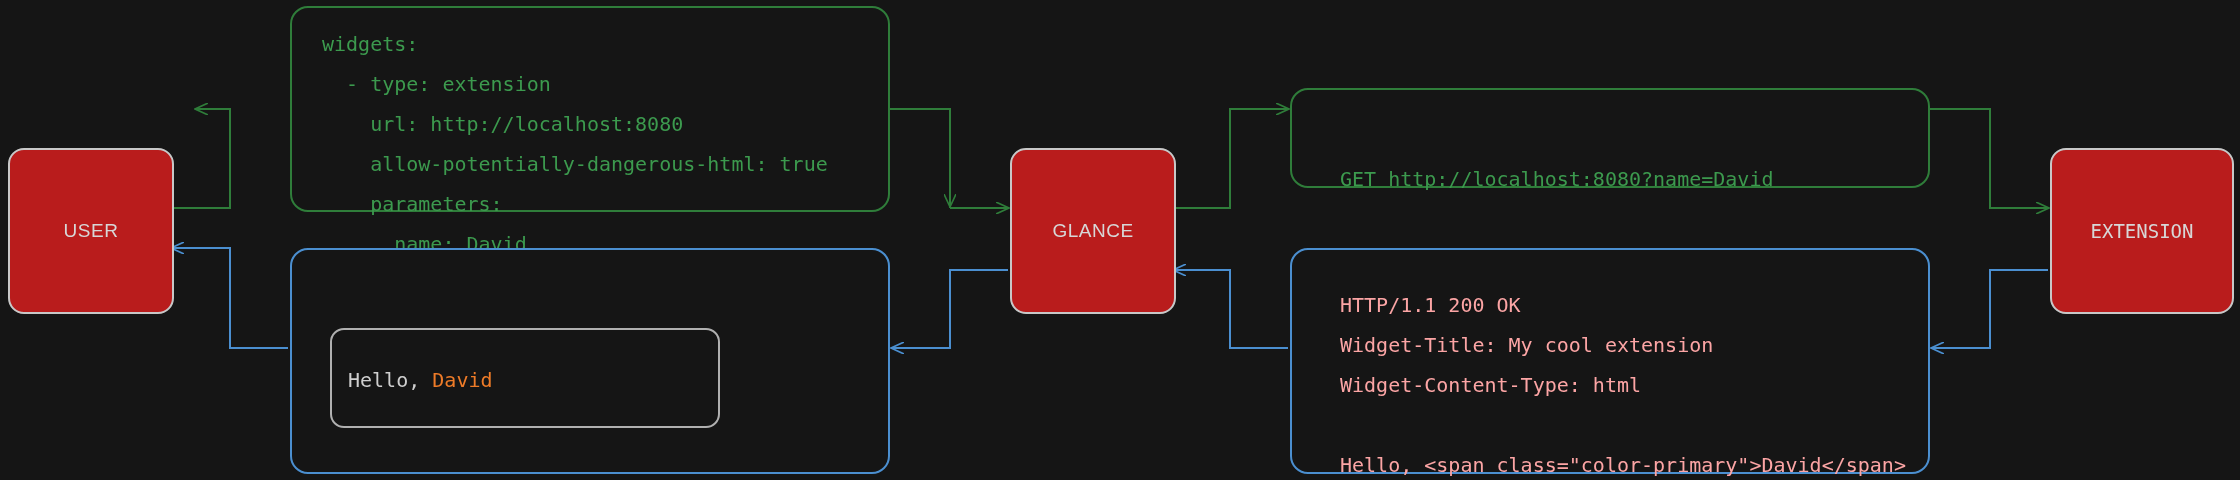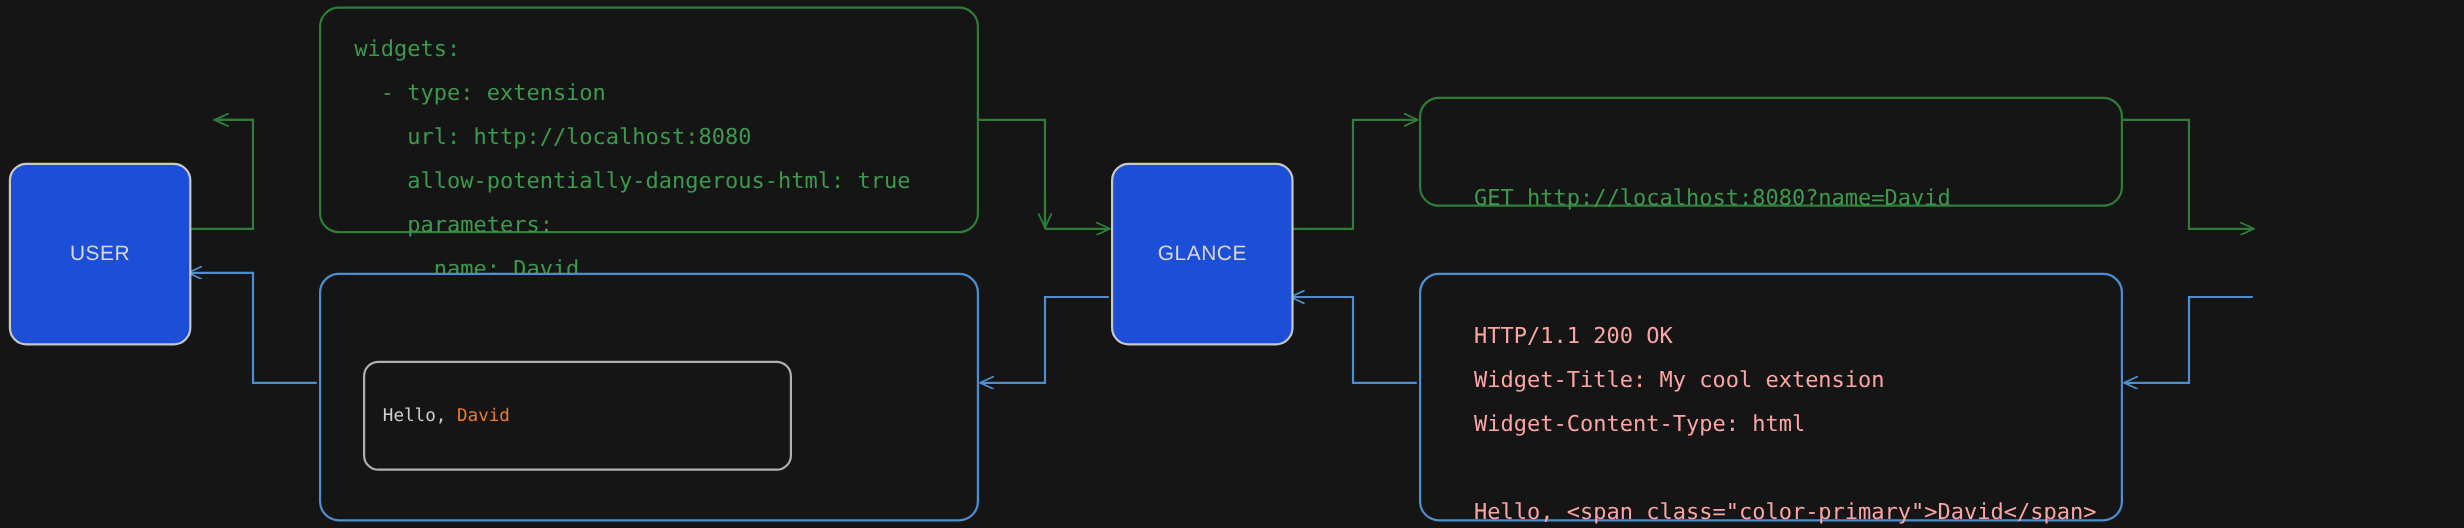--- a/index.html
+++ b/index.html
@@ -19,21 +19,21 @@
     position: absolute;
     left: 0; top: 0;
     width: 2240px;
     height: 480px;
     pointer-events: none;
   }
   .node {
     position: absolute;
     border: 2px solid #c8c8c8;
     border-radius: 16px;
-    background: #1d4ed8;
+    background: #b91c1c;
     display: flex;
     align-items: center;
     justify-content: center;
     color: #d8d8d8;
   }
   .node-label-sans {
     font-family: "Liberation Sans", sans-serif;
     font-size: 19px;
     letter-spacing: 0.5px;
     color: #d7d7d7;
@@ -73,21 +73,21 @@
   .widget-inner {
     position: absolute;
     border: 2px solid #b0b0b0;
     border-radius: 14px;
     background: #151515;
     box-sizing: border-box;
   }
   .widget-line {
     position: absolute;
     font-family: "DejaVu Sans Mono", monospace;
-    font-size: 16px;
+    font-size: 20px;
     color: #cfcfcf;
     white-space: pre;
   }
   .accent-name { color: #ee7b28; }
 </style>
 </head>
 <body>
 
 <div id="canvas">
 
@@ -120,20 +120,23 @@
   </svg>
 
   <div class="node" style="left:8px; top:148px; width:162px; height:162px;">
     <span class="node-label-sans">USER</span>
   </div>
 
   <div class="node" style="left:1010px; top:148px; width:162px; height:162px;">
     <span class="node-label-sans">GLANCE</span>
   </div>
 
+  <div class="node" style="left:2050px; top:148px; width:180px; height:162px;">
+    <span class="node-label-mono">EXTENSION</span>
+  </div>
 
   <div class="codebox green" style="left:290px; top:6px; width:600px; height:206px;"></div>
   <pre class="code green" style="left:322px; top:24px;">widgets:
   - type: extension
     url: http://localhost:8080
     allow-potentially-dangerous-html: true
     parameters:
       name: David</pre>
 
   <div class="codebox green" style="left:1290px; top:88px; width:640px; height:100px;"></div>

